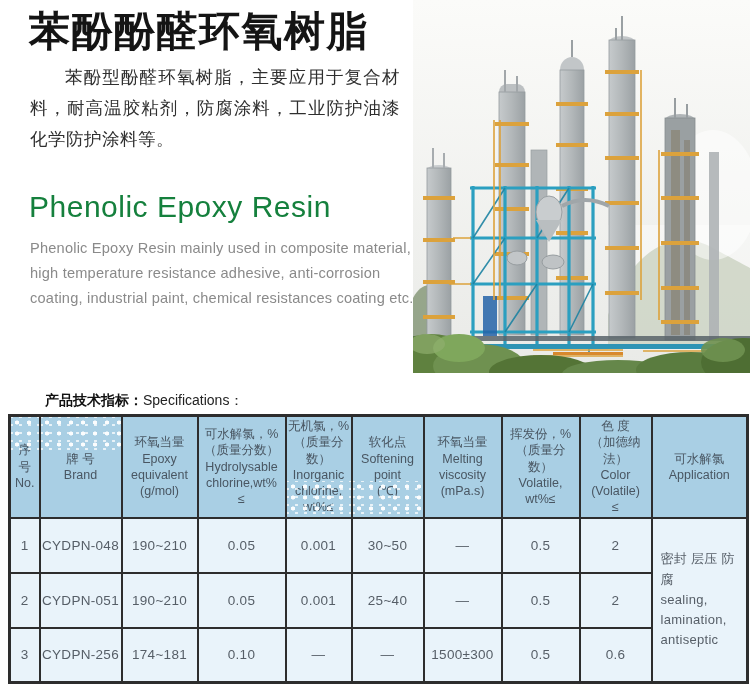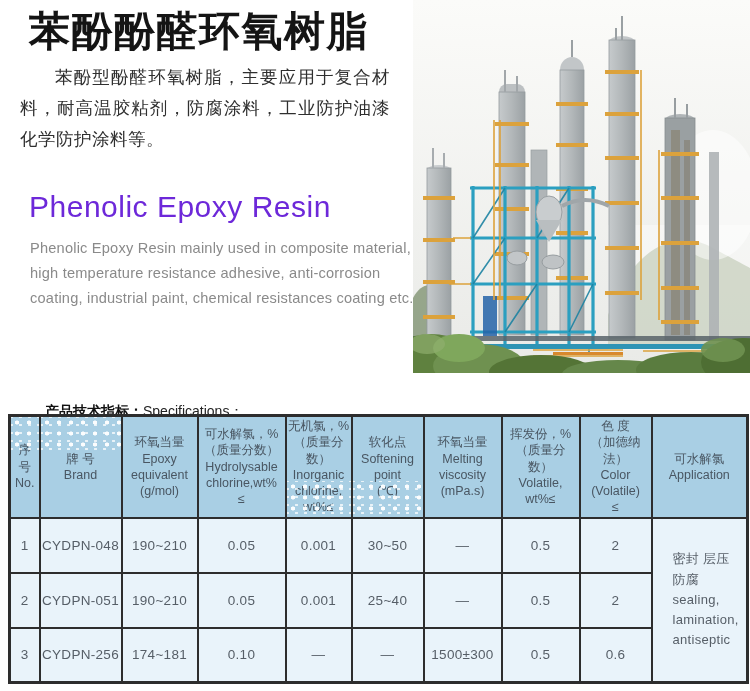--- a/index.html
+++ b/index.html
@@ -6,37 +6,37 @@
   body{
     width:750px;height:691px;position:relative;background:#ffffff;
     font-family:"Liberation Sans",sans-serif;overflow:hidden;
   }
   .title-cn{
     position:absolute;top:4px;left:29px;margin:0;
     font-size:41px;font-weight:bold;color:#141414;letter-spacing:1.5px;
     font-family:Liberation Sans, sans-serif;
   }
   .intro-cn{
-    position:absolute;top:62px;left:20px;width:370px;margin:0;
+    position:absolute;top:62px;left:30px;width:370px;margin:0;
     font-size:17.5px;line-height:1.76;color:#2f2f2f;
     text-align:justify;text-indent:2em;letter-spacing:0.5px;
   }
   .title-en{
     position:absolute;top:190px;left:29px;margin:0;
-    font-size:30px;font-weight:normal;color:#6d28d9;letter-spacing:0.5px;
+    font-size:30px;font-weight:normal;color:#15803d;letter-spacing:0.5px;
   }
   .intro-en{
     position:absolute;top:236px;left:30px;width:390px;margin:0;
     font-size:14.6px;line-height:1.72;color:#8a8a8a;letter-spacing:0.2px;
   }
   .photo{
     position:absolute;top:0;left:413px;width:337px;height:373px;overflow:hidden;
   }
   .spec-line{
-    position:absolute;top:403px;left:45px;font-size:14px;color:#111;
+    position:absolute;top:392px;left:45px;font-size:14px;color:#111;
   }
   .spec-line .cn{font-weight:bold;}
   .spec-line .en{font-weight:normal;color:#222;}
   table.spec-table{
     position:absolute;top:414px;left:8px;width:738px;
     border-collapse:collapse;table-layout:fixed;
     border:3px solid #2d2d2d;
   }
   .spec-table th,.spec-table td{
     border:2px solid #2d2d2d;text-align:center;vertical-align:middle;
@@ -45,21 +45,21 @@
   .spec-table thead tr{height:94px;}
   .spec-table tbody tr{height:55px;}
   .spec-table th{
     background:#a9cfe4;color:#495662;font-weight:normal;
     font-size:12.5px;line-height:1.3;position:relative;
   }
   .spec-table td{
     background:#e9f3fa;color:#565e67;font-size:13.5px;letter-spacing:0.3px;
   }
   .spec-table td.app-cell{
-    text-align:left;padding:6px 4px 6px 20px;font-size:13px;line-height:1.55;
+    text-align:left;padding:6px 4px 6px 8px;font-size:13px;line-height:1.55;
   }
   th.dots-top::after,th.dots-bottom::after{
     content:"";position:absolute;left:0;right:0;height:36px;pointer-events:none;
     background-image:
       radial-gradient(circle,rgba(255,255,255,.95) 1.8px,rgba(255,255,255,0) 2.3px),
       radial-gradient(circle,rgba(255,255,255,.75) 1.1px,rgba(255,255,255,0) 1.5px);
     background-size:12px 11px,9px 8px;background-position:0 0,5px 4px;
   }
   th.dots-top::after{top:0;}
   th.dots-bottom::after{bottom:0;}

